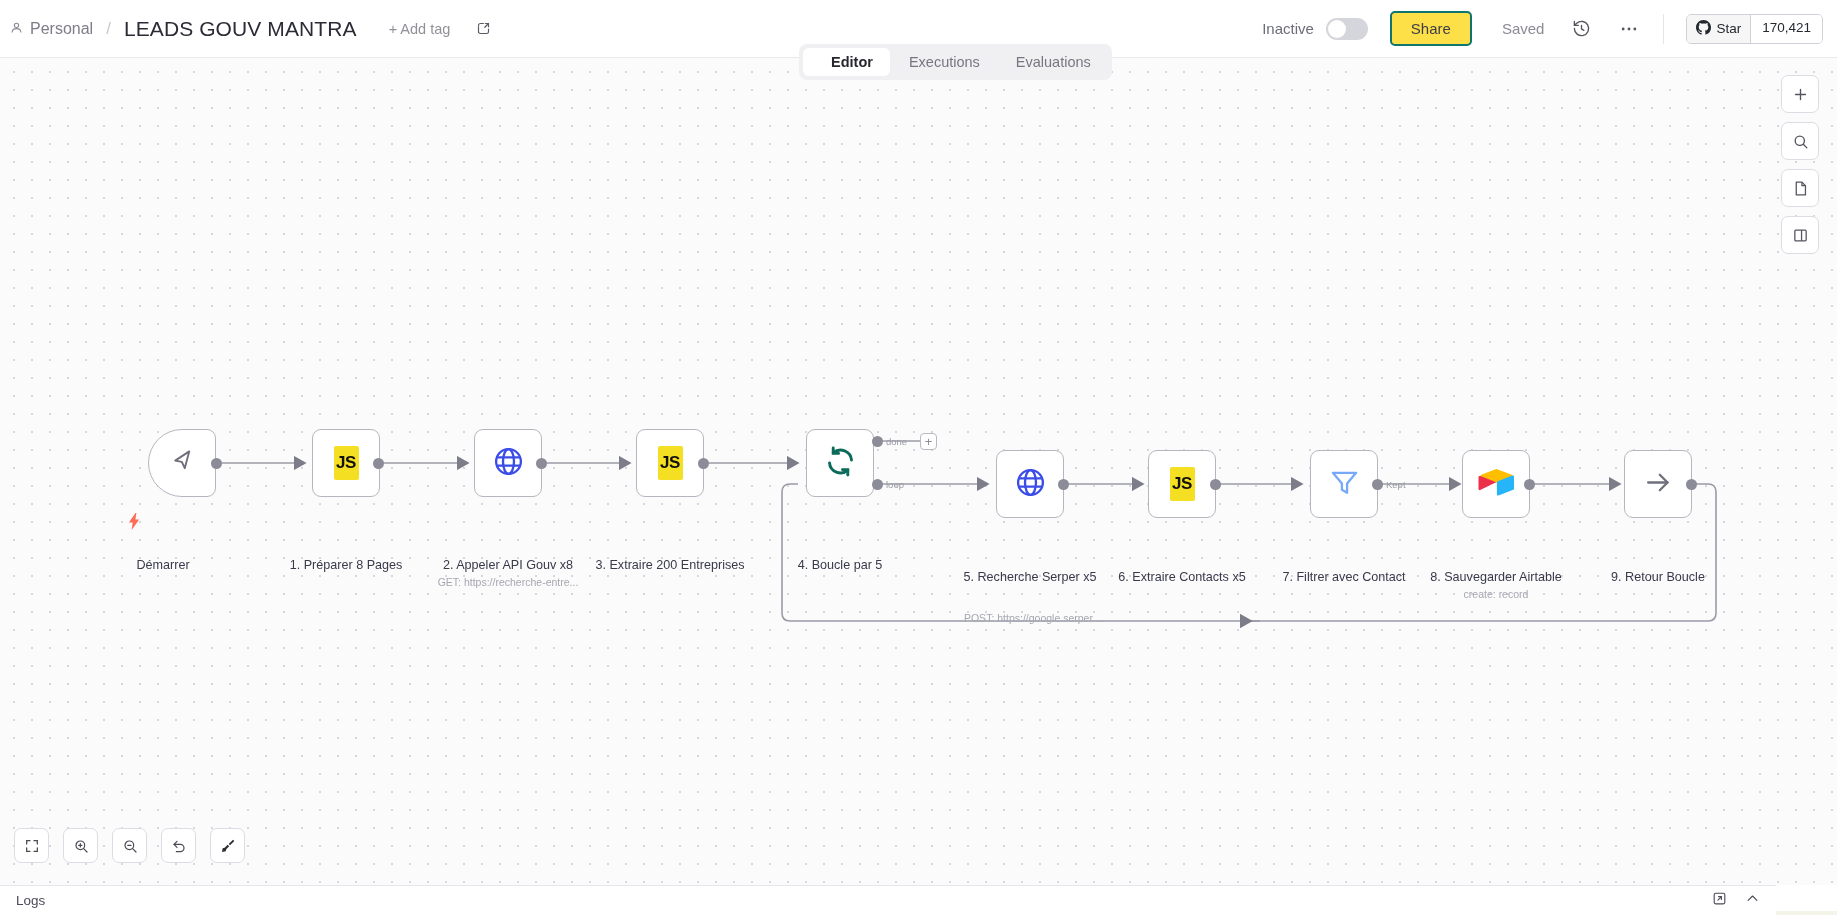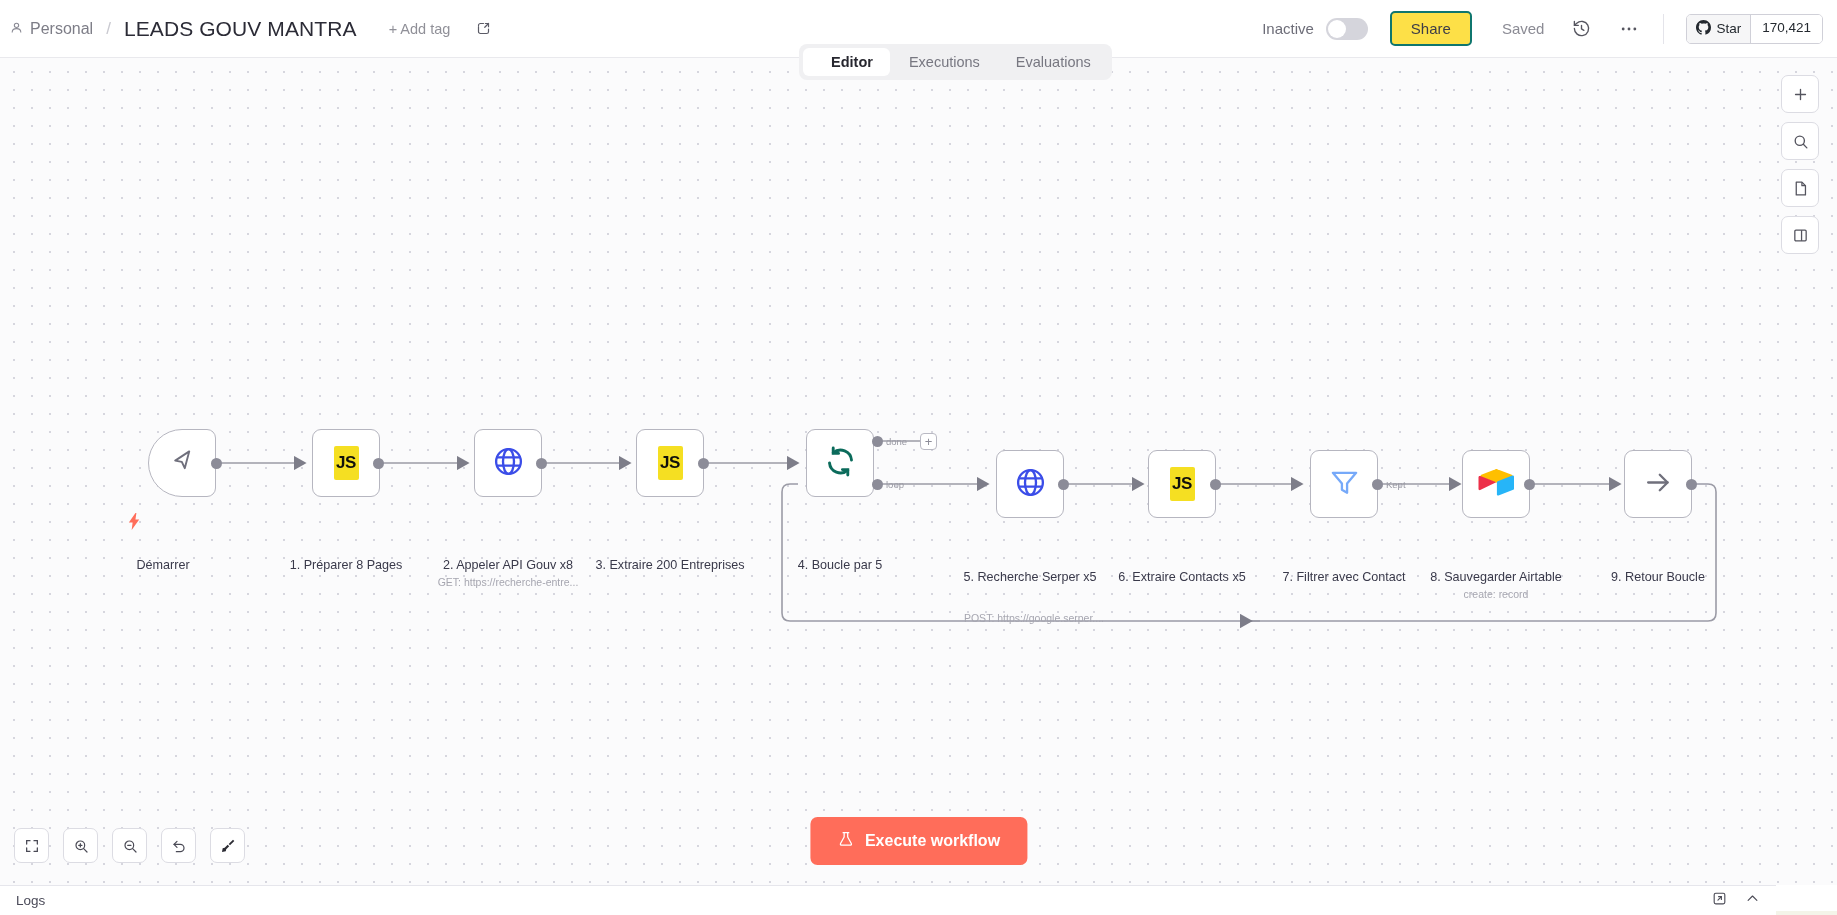--- a/index.html
+++ b/index.html
@@ -427,29 +427,20 @@
       </svg>
     </div>
     <div class="zb">
       <svg width="16" height="16" viewBox="0 0 24 24" fill="#2b2b33">
         <path d="M19.5 2.5 13 9l2 2 6.5-6.5z"></path>
         <path d="M11.5 10.2 7 14.7l-3 .6L3 21l5.7-1 .6-3 4.5-4.5z"></path>
       </svg>
     </div>
   </div>
 
-  <button class="exec-btn">
-    <span>
-      <svg width="17" height="18" viewBox="0 0 24 24" fill="none" stroke="#fff" stroke-width="1.8" stroke-linecap="round" stroke-linejoin="round">
-        <path d="M9.5 3v6.2L4.4 18.3A1.6 1.6 0 0 0 5.8 20.7h12.4a1.6 1.6 0 0 0 1.4-2.4L14.5 9.2V3"></path>
-        <path d="M8 3h8"></path>
-      </svg>
-    </span>
-    <span>Execute workflow</span>
-  </button>
 </div>
 
 <div class="logs-strip"></div>
 <div class="logs">
   <span class="logs-title">Logs</span>
   <div class="logs-right">
     <span>
       <svg width="15" height="15" viewBox="0 0 24 24" fill="none" stroke="#4b4b56" stroke-width="1.8" stroke-linecap="round" stroke-linejoin="round">
         <rect x="3.5" y="3.5" width="17" height="17" rx="2.5"></rect>
           <path d="M9.5 14.5l5.5-5.5"></path>

